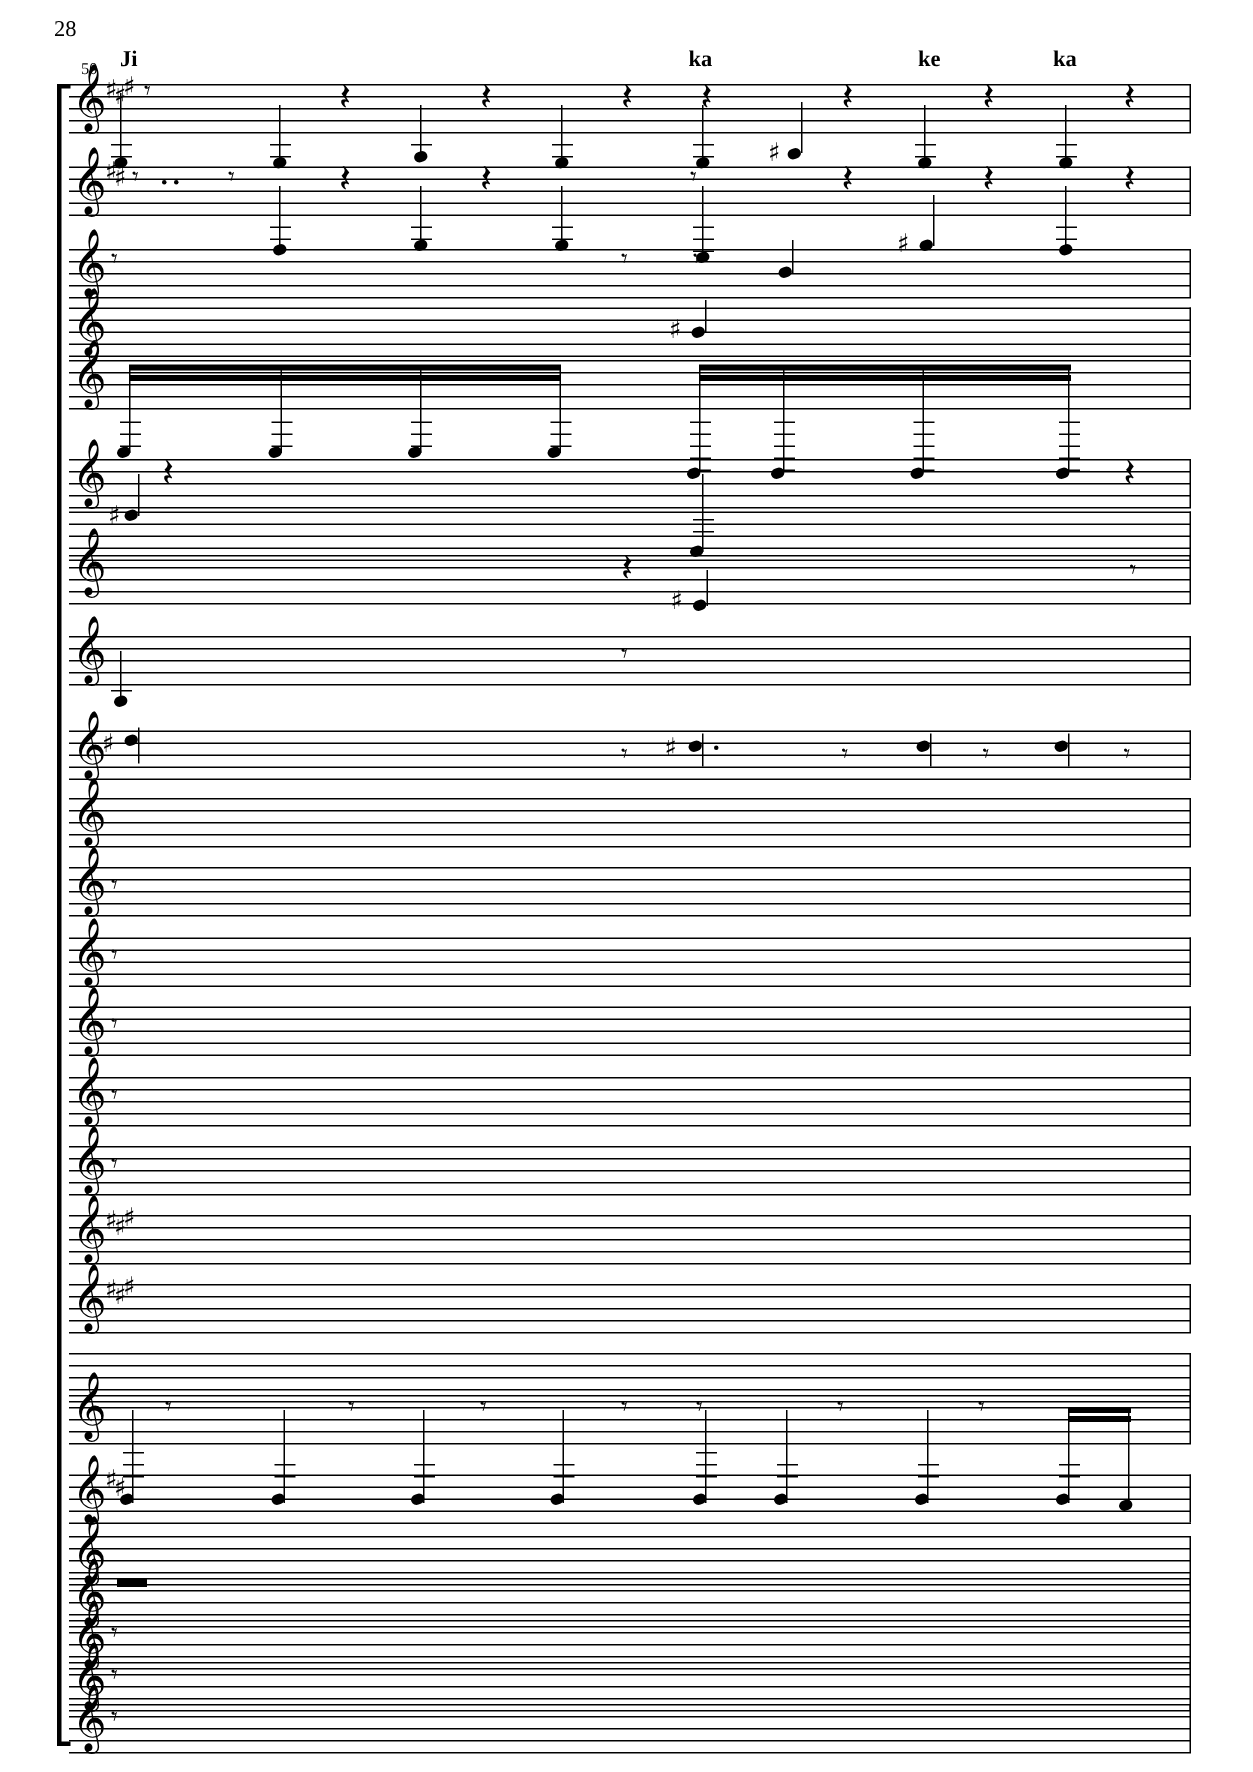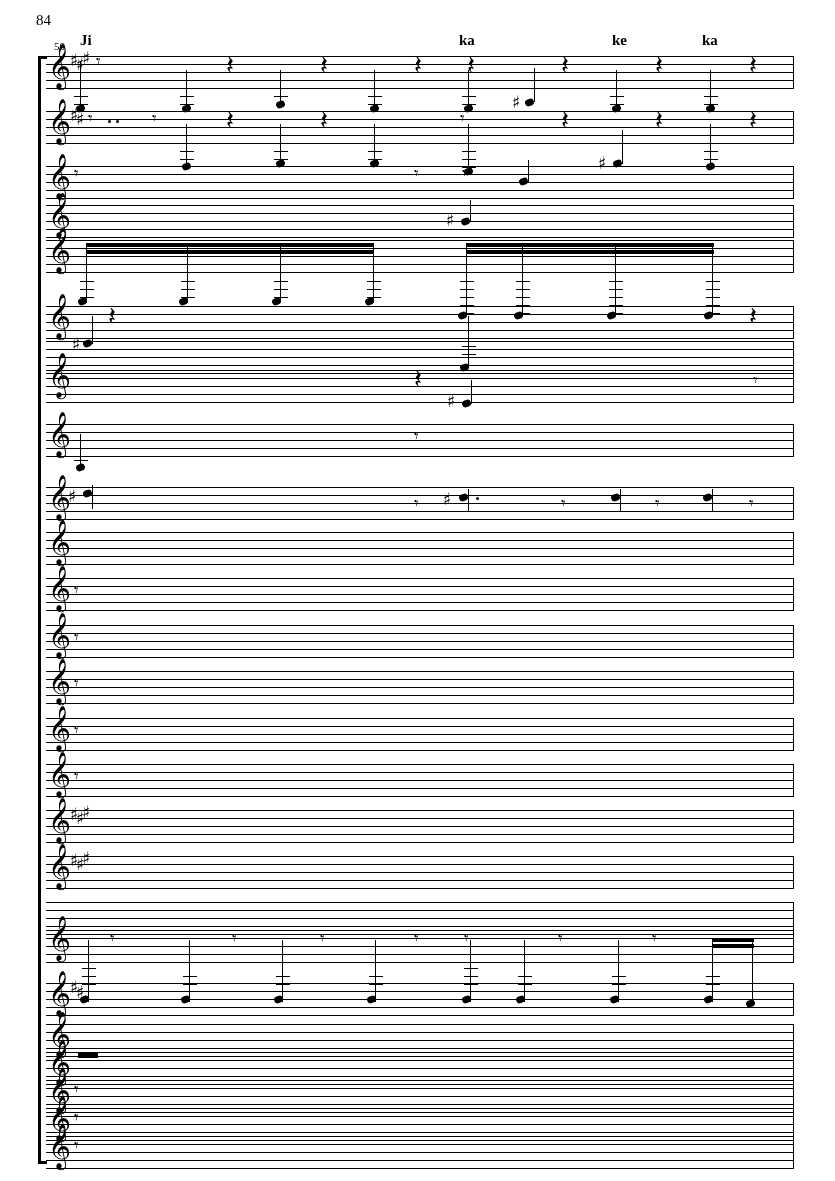--- a/index.html
+++ b/index.html
@@ -31,21 +31,21 @@
   .ledger{position:absolute;height:1px;background:#000;}
   .notehead{position:absolute;width:9px;height:7px;background:#000;border-radius:50% 50% 50% 50%/60% 60% 60% 60%;transform:rotate(-20deg);}
   .mrest{position:absolute;height:6px;background:#000;}
   .dot{position:absolute;width:3px;height:3px;background:#000;border-radius:50%;}
 </style>
 </head>
 <body>
 
 <div class="page">
 
-  <div class="page-num" style="left:36px;top:12px;">84</div>
+  <div class="page-num" style="left:36px;top:12px;">28</div>
   <div class="measure-num" style="left:22px;top:40px;margin-left:32px;">50</div>
 
   <div class="lyric" style="left:80px;top:32px;">Ji</div>
   <div class="lyric" style="left:459px;top:32px;">ka</div>
   <div class="lyric" style="left:612px;top:32px;">ke</div>
   <div class="lyric" style="left:702px;top:32px;">ka</div>
 
   <div class="brace" style="top:56px;height:1108px;left:38px;width:3px;"></div>
   <div class="brace" style="top:56px;height:3px;left:38px;width:9px;"></div>
   <div class="brace" style="top:1161px;height:3px;left:38px;width:9px;"></div>

